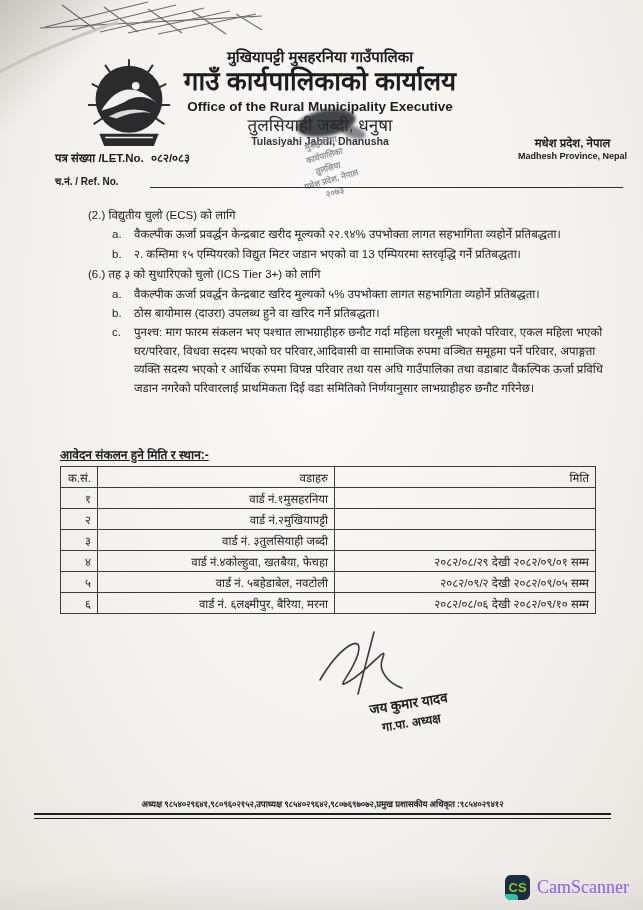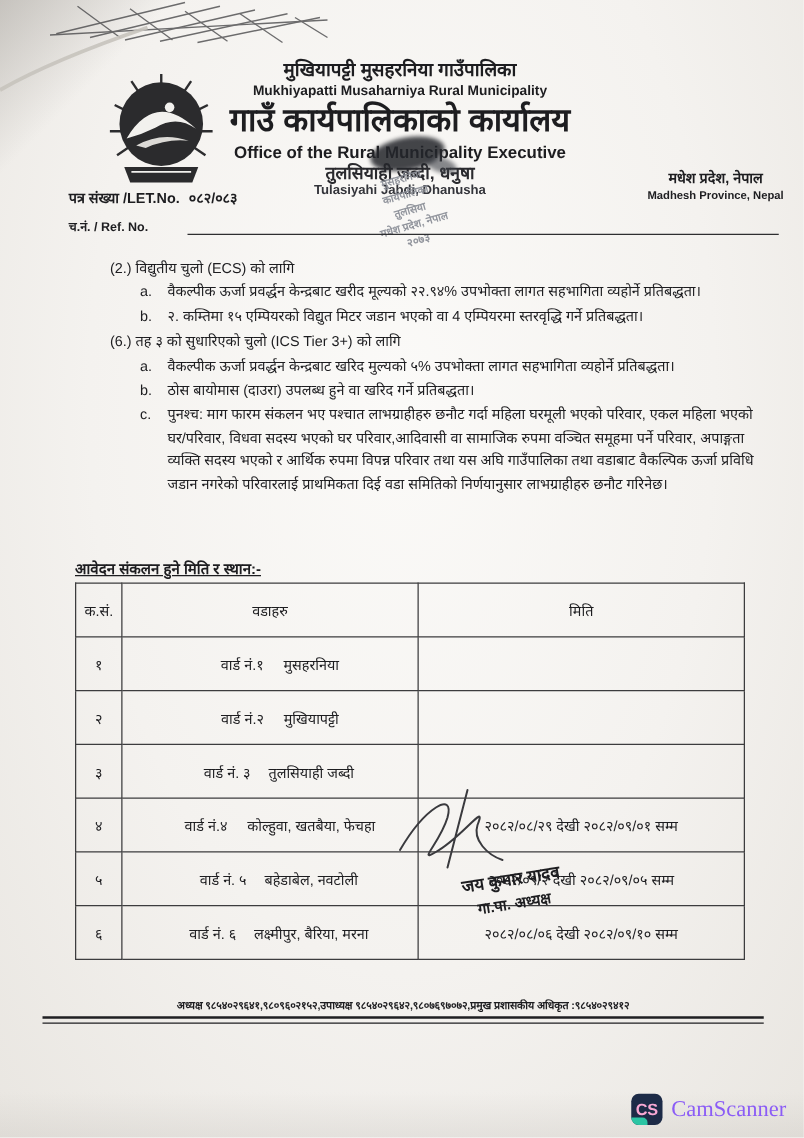--- a/index.html
+++ b/index.html
@@ -16,21 +16,21 @@
   
   .top-scribbles{position:absolute;left:0;top:0;}
 
   
   .emblem{position:absolute;left:86px;top:56px;width:86px;height:98px;}
   .hdr-center{position:absolute;left:150px;top:48px;width:340px;text-align:center;line-height:1.15;}
   .muni-np{font-size:15px;font-weight:bold;}
   .muni-en{font-size:11px;font-weight:bold;margin-top:2px;}
   .office-np{font-size:26px;font-weight:bold;margin-top:2px;}
   .office-en{font-size:13.5px;font-weight:bold;margin-top:2px;}
-  .addr-np{font-size:14px;font-weight:bold;margin-top:1px;color:#2a2a2e;}
+  .addr-np{font-size:17px;font-weight:normal;margin-top:1px;color:#2a2a2e;}
   .addr-en{font-size:10.5px;font-weight:bold;color:#33343a;}
   .hdr-right{position:absolute;right:16px;top:136px;text-align:center;line-height:1.3;}
   .prov-np{font-size:11.5px;font-weight:bold;}
   .prov-en{font-size:9px;font-weight:bold;}
   .letter-row{position:absolute;left:55px;top:150px;font-size:11.5px;font-weight:bold;}
   .letter-row .val{margin-left:4px;}
   .ref-row{position:absolute;left:55px;top:174px;font-size:10px;font-weight:bold;}
   .hr-line{position:absolute;left:150px;right:20px;top:187px;border-top:1.6px solid #2e2e30;}
 
   
@@ -46,43 +46,43 @@
   .doc-body{position:absolute;left:88px;top:204px;width:532px;font-size:11.5px;line-height:1.6;}
   .sec-head{font-weight:normal;margin-top:2px;}
   .item{display:flex;padding-left:24px;margin-top:1px;}
   .item .marker{width:22px;flex:0 0 22px;}
   .item .txt{flex:1;}
 
   
   .schedule{position:absolute;left:60px;top:446px;width:536px;}
   .sched-title{font-size:12px;font-weight:bold;text-decoration:underline;margin-bottom:3px;}
   table{border-collapse:collapse;width:100%;table-layout:fixed;}
-  th,td{border:1.3px solid #3c3c3e;padding:11px 6px;font-size:11.5px;height:20px;
-    text-align:center;font-weight:normal;overflow:hidden;white-space:nowrap;}
+  th,td{border:1.3px solid #3c3c3e;padding:0 6px;font-size:11.5px;height:20px;
+    text-align:right;font-weight:normal;overflow:hidden;white-space:nowrap;}
   col.c1{width:37px;} col.c2{width:237px;} col.c3{width:auto;}
   .ward-no{display:inline-block;min-width:66px;}
 
   
   .sig-squiggle{position:absolute;left:312px;top:628px;}
   .sig-block{position:absolute;left:330px;top:694px;width:160px;text-align:center;
     transform:rotate(-9deg);line-height:1.5;}
   .sig-name{font-size:13.5px;font-weight:bold;}
   .sig-title{font-size:12px;font-weight:bold;}
 
   
   .footer{position:absolute;left:34px;right:32px;top:796px;text-align:center;}
   .f-line1{font-size:12.5px;font-weight:bold;}
   .f-line1 .email{text-decoration:underline;}
   .f-line2{font-size:8.6px;font-weight:bold;margin-top:2px;white-space:nowrap;letter-spacing:-.1px;}
   .f-rule{margin-top:3px;border-top:2.6px solid #1f1f22;border-bottom:1.8px solid #1f1f22;height:2.6px;}
 
   
   .camscanner{position:absolute;right:14px;bottom:10px;display:flex;align-items:center;gap:7px;}
   .cs-badge{position:relative;width:25px;height:25px;border-radius:6px;background:#1d2b47;
-    color:#f9a8d4;font-weight:bold;font-size:13px;display:flex;align-items:center;justify-content:center;}
+    color:#84cc16;font-weight:bold;font-size:13px;display:flex;align-items:center;justify-content:center;}
   .cs-badge::after{content:"";position:absolute;left:0;bottom:0;width:13px;height:6px;
     background:#2bc5a4;border-radius:0 4px 0 6px;}
   .cs-text{font-family:"Liberation Serif", serif;font-size:18px;color:#8b5cf6;}
 </style>
 </head>
 <body>
 
 <div class="page">
 
   <svg class="top-scribbles" width="643" height="75">
@@ -119,21 +119,20 @@
       <path d="M16,56 Q40,16 74,48 Q58,36 40,47 Q28,53 16,56 Z" fill="#f2f1ee"></path>
       <path d="M24,62 Q45,50 68,58 Q50,56 32,64 Z" fill="#dcdad6"></path>
       <circle cx="52" cy="30" r="4" fill="#f2f1ee"></circle>
       <path d="M14,80 L76,80 L71,93 L19,93 Z" fill="#2b2b2d"></path>
       <path d="M20,84 L70,84" stroke="#f2f1ee" stroke-width="1.4"></path>
     </svg>
   </div>
 
   <div class="hdr-center">
     <div class="muni-np">मुखियापट्टी मुसहरनिया गाउँपालिका</div>
-    <div class="muni-en">Mukhiyapatti Musaharniya Rural Municipality</div>
     <div class="office-np">गाउँ कार्यपालिकाको कार्यालय</div>
     <div class="office-en">Office of the Rural Municipality Executive</div>
     <div class="addr-np">तुलसियाही जब्दी, धनुषा</div>
     <div class="addr-en">Tulasiyahi Jabdi, Dhanusha</div>
   </div>
 
   <div class="stamp-blob"></div>
   <div class="stamp-blob2"></div>
   <div class="stamp">
     <div>मुसहरनिया</div>
@@ -158,21 +157,21 @@
   <div class="hr-line"></div>
 
   <div class="doc-body">
     <div class="sec-head">(2.) विद्युतीय चुलो (ECS)  को लागि</div>
     <div class="item">
       <span class="marker">a.</span>
       <span class="txt">वैकल्पीक ऊर्जा प्रवर्द्धन केन्द्रबाट खरीद मूल्यको २२.९४% उपभोक्ता लागत सहभागिता व्यहोर्ने प्रतिबद्धता।</span>
     </div>
     <div class="item">
       <span class="marker">b.</span>
-      <span class="txt">२. कम्तिमा १५ एम्पियरको विद्युत मिटर जडान भएको वा 4 एम्पियरमा स्तरवृद्धि गर्ने प्रतिबद्धता।</span>
+      <span class="txt">२. कम्तिमा १५ एम्पियरको विद्युत मिटर जडान भएको वा 13 एम्पियरमा स्तरवृद्धि गर्ने प्रतिबद्धता।</span>
     </div>
     <div class="sec-head">(6.) तह ३ को सुधारिएको चुलो (ICS Tier 3+) को लागि</div>
     <div class="item">
       <span class="marker">a.</span>
       <span class="txt">वैकल्पीक ऊर्जा प्रवर्द्धन केन्द्रबाट खरिद मुल्यको ५% उपभोक्ता लागत सहभागिता व्यहोर्ने प्रतिबद्धता।</span>
     </div>
     <div class="item">
       <span class="marker">b.</span>
       <span class="txt">ठोस बायोमास (दाउरा) उपलब्ध हुने वा खरिद गर्ने प्रतिबद्धता।</span>
     </div>

